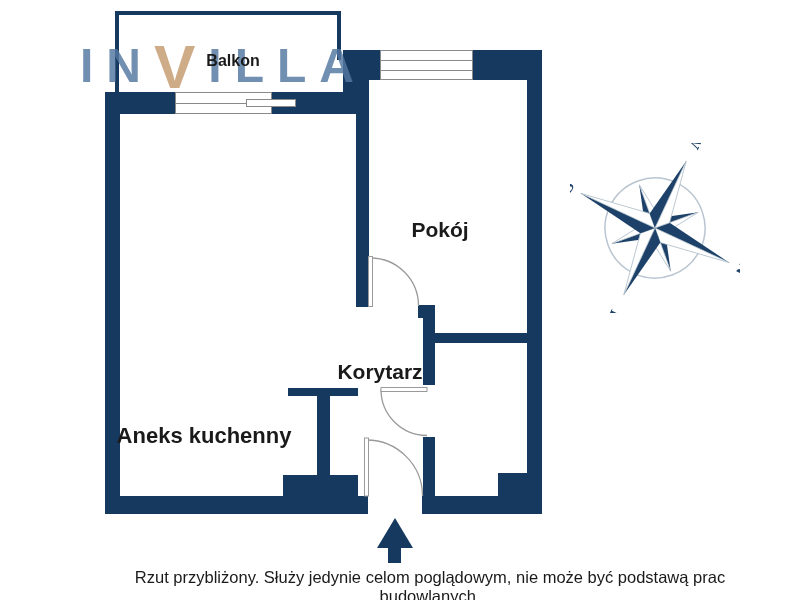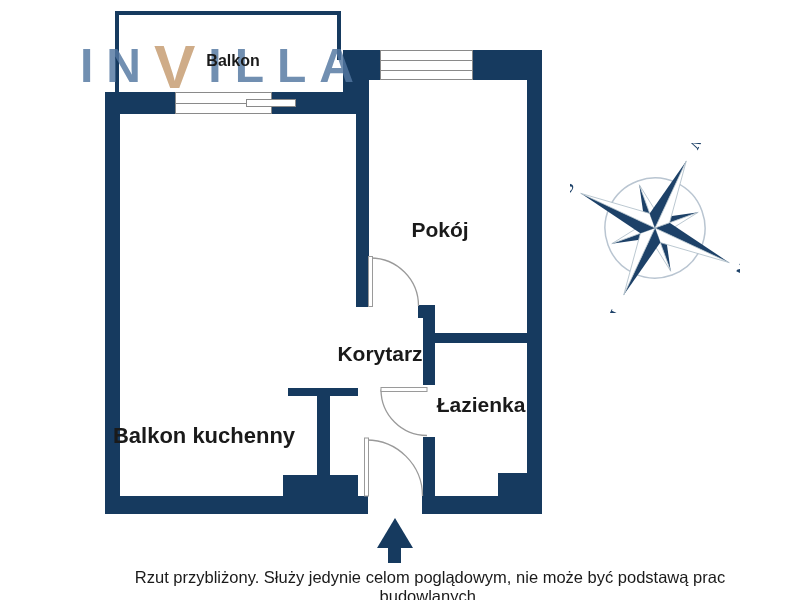--- a/index.html
+++ b/index.html
@@ -104,23 +104,22 @@
     <g>
       <path d="M 366.5 440 A 56 56 0 0 1 422.5 496" fill="none" stroke="var(--color-door_arc)" stroke-width="1.3"></path>
       <rect x="364.5" y="438" width="4" height="58" fill="#ffffff" stroke="var(--color-door_arc)" stroke-width="1"></rect>
     </g>
   </svg>
 
   <div class="logo"><span>IN</span><span class="accent">V</span><span>ILLA</span></div>
 
   <div class="room-label" style="left:233px;top:33px;font-size:16px;margin-top:28px;">Balkon</div>
   <div class="room-label" style="left:440px;top:186px;font-size:21px;margin-top:44px;">Pokój</div>
-  <div class="room-label" style="left:380px;top:354px;font-size:21px;">Korytarz</div>
-  <div class="room-label" style="left:481px;top:405px;font-size:21px;">Łazienka</div>
-  <div class="room-label" style="left:204px;top:436px;font-size:22px;">Balkon kuchenny</div>
+  <div class="room-label" style="left:380px;top:372px;font-size:21px;">Korytarz</div>
+  <div class="room-label" style="left:204px;top:436px;font-size:22px;">Aneks kuchenny</div>
 
   <svg class="compass" width="170" height="170" viewBox="0 0 170 170">
     <g transform="translate(85,85) rotate(115)">
       <circle r="50" fill="none" stroke="var(--color-compass_ring)" stroke-width="1.5"></circle>
 
       <g transform="rotate(45)">
           <polygon points="0,0 -8,-8 0,-46" fill="var(--color-compass_navy)"></polygon>
           <polygon points="0,0 8,-8 0,-46" fill="#ffffff" stroke="#a8b8c4" stroke-width="0.7"></polygon>
         </g>
       <g transform="rotate(135)">

